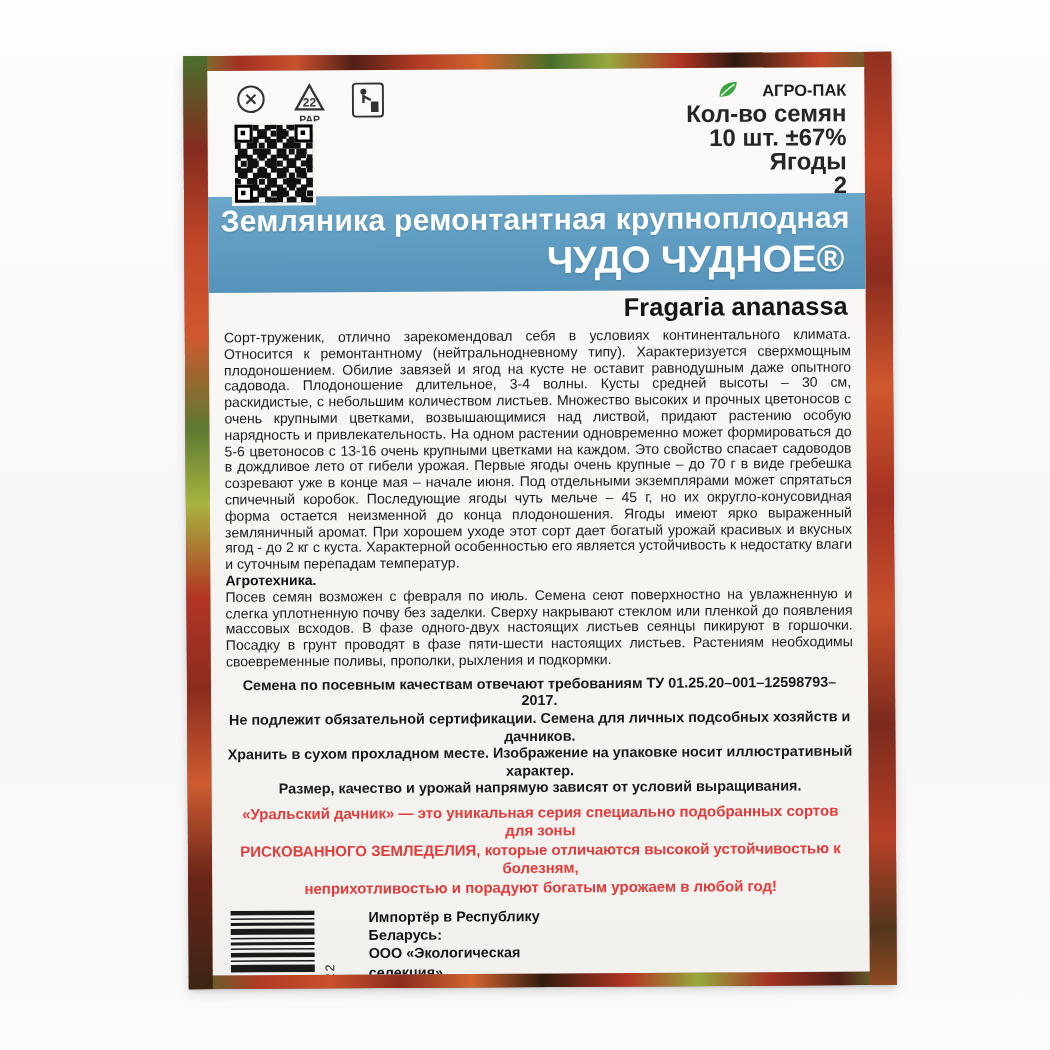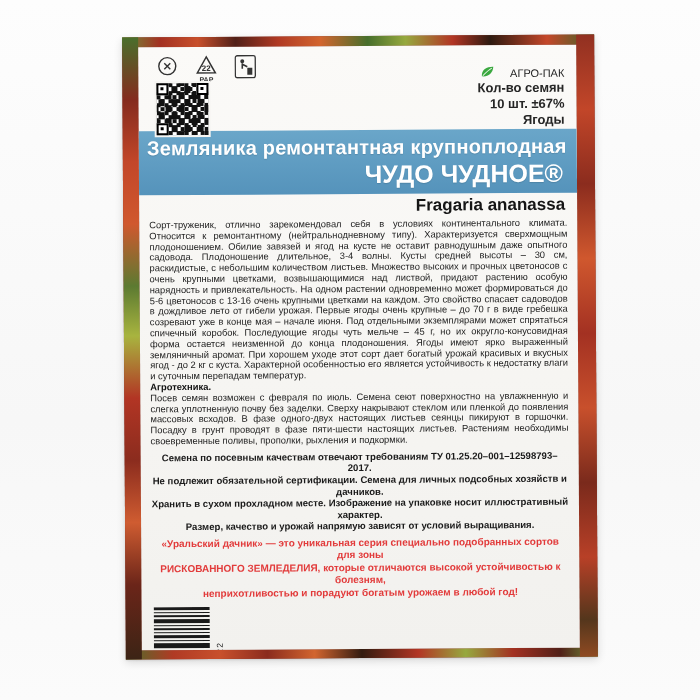--- a/index.html
+++ b/index.html
@@ -36,22 +36,22 @@
   .pkg-icons{display:flex;gap:16px;align-items:flex-start;height:24px;}
   .pkg-icons svg{display:block;}
   .qr{position:relative;width:52px;height:52px;margin-top:4px;background:
       conic-gradient(#111 25%,transparent 0 50%,#111 0 75%,transparent 0) 0 0/8px 8px,
       conic-gradient(transparent 25%,#111 0 50%,transparent 0 75%,#111 0) 2px 3px/13px 13px,#fff;
       outline:2px solid #f6f5f2;}
   .qf{position:absolute;width:12px;height:12px;border:2.5px solid #000;background:#fff;box-sizing:border-box;}
   .qf span{position:absolute;left:2px;top:2px;width:3px;height:3px;background:#000;}
   .qf.tl{left:0;top:0}.qf.tr{right:0;top:0}.qf.bl{left:0;bottom:0}
   .hdr-right{text-align:right;padding-right:2px;}
-  .brand{display:flex;align-items:center;justify-content:flex-end;gap:16px;font-size:11px;font-weight:400;color:#1d1d1d;margin-top:12px;}
-  .hdr-lines div{font-size:13px;font-weight:700;color:#262626;line-height:16px;}
+  .brand{display:flex;align-items:center;justify-content:flex-end;gap:16px;font-size:11px;font-weight:700;color:#1d1d1d;}
+  .hdr-lines div{font-size:16px;font-weight:700;color:#262626;line-height:16px;}
   
   .band{background:linear-gradient(180deg,#6aa6c9,#5593bb);color:#fff;padding:5px 10px 6px 8px;margin:2px -10px 0 -10px;}
   .band .l1{font-size:20px;font-weight:700;text-align:center;letter-spacing:0.2px;line-height:25px;text-shadow:0 1px 1px rgba(0,0,0,0.12);}
   .band .l2{font-size:25px;font-weight:700;text-align:right;line-height:28px;padding-right:4px;text-shadow:0 1px 1px rgba(0,0,0,0.12);}
   .latin{font-size:17px;font-weight:700;text-align:right;color:#151515;margin:2px 2px 3px 0;}
   
   .body-text{font-size:9.4px;line-height:10.8px;text-align:justify;color:#1c1c1c;}
   .agro-h{font-size:9.4px;line-height:10.8px;font-weight:700;color:#111;}
   .quality{margin-top:5px;text-align:center;font-weight:700;color:#1a1a1a;font-size:9.6px;line-height:11.6px;}
   .series{margin-top:5px;text-align:center;font-weight:700;color:#e23b3b;font-size:10px;line-height:12.4px;}
@@ -188,19 +188,25 @@
                 <rect x="0" y="104" width="56" height="1"></rect>
               <rect x="0" y="107" width="56" height="3"></rect>
             </g>
           </svg>
         </span>
         <span class="bc-digits">4627172215122</span>
       </div>
 
       <div class="c-right">
         <div class="cols">
+          <div class="ccol imp">
+            <div>Импортёр в Республику</div>
+            <div>Беларусь:</div>
+            <div>ООО «Экологическая селекция»</div>
+
+          </div>
         </div>
 
       </div>
     </div>
 
   </div>
 </div>
 
 </body></html>

